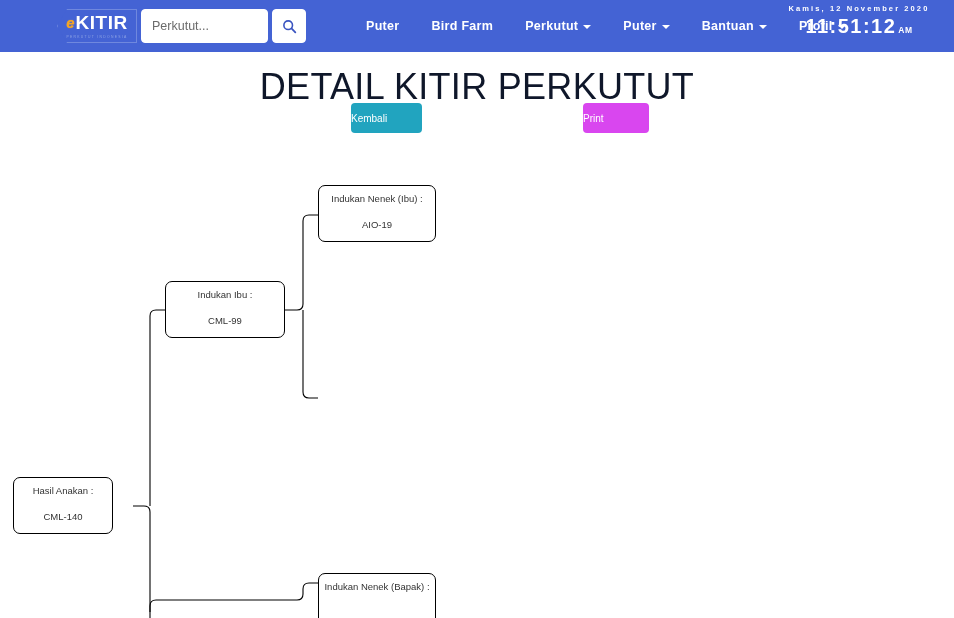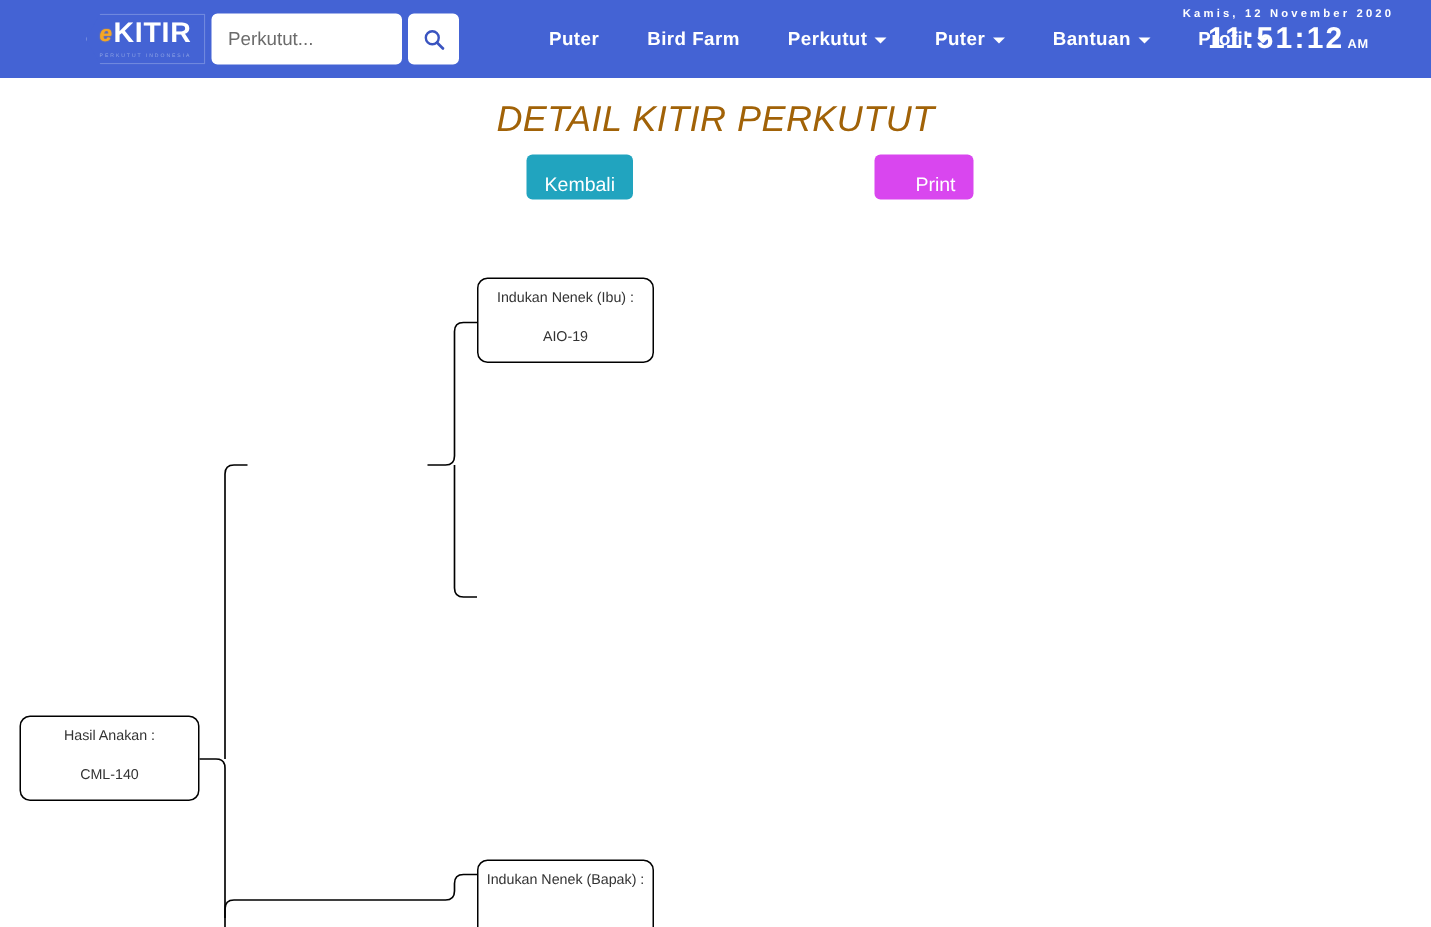--- a/index.html
+++ b/index.html
@@ -151,36 +151,35 @@
     letter-spacing: 0.5px;
     margin-left: 2px;
   }
 
   
   .page-title {
     position: absolute;
     top: 66px; left: 0;
     width: 954px;
     text-align: center;
-    font-size: 24px;
-    color: #a16207;
+    font-size: 36px;
+    color: #0f172a;
     font-weight: normal;
     letter-spacing: 0.3px;
-    font-style: italic;
   }
   .btn {
     position: absolute;
     border: none;
     border-radius: 4px;
     color: #ffffff;
-    font-size: 13px;
+    font-size: 10px;
     font-family: "Liberation Sans", sans-serif;
     cursor: pointer;
-    padding: 12px;
-    text-align: right;
+    padding: 0;
+    text-align: left;
   }
   .btn-kembali {
     left: 351px; top: 103px;
     width: 71px; height: 30px;
     background: #21a4bf;
   }
   .btn-print {
     left: 583px; top: 103px;
     width: 66px; height: 30px;
     background: #d946ef;
@@ -198,21 +197,21 @@
     text-align: center;
     color: #333333;
     font-size: 9.5px;
     line-height: 1.35;
     padding-top: 7px;
     pointer-events: auto;
   }
   .node .nl { display: block; }
   .node .nv { display: block; margin-top: 13px; font-size: 9.5px; }
 
-  #node-anakan { left: 13px;  top: 477px; width: 120px; height: 57px; }
+  #node-anakan { left: 13px;  top: 477px; width: 100px; height: 57px; }
   #node-ibu    { left: 165px; top: 281px; width: 120px; height: 57px; }
   #node-nenek-ibu  { left: 318px; top: 185px; width: 118px; height: 57px; }
   #node-kakek-ibu  { left: 318px; top: 377px; width: 118px; height: 57px; }
   #node-nenek-bapak{ left: 318px; top: 573px; width: 118px; height: 57px; }
 </style>
 </head>
 <body>
 
 <div class="navbar">
 
@@ -289,20 +288,24 @@
 
       <path d="M150 612 V606 Q150 600 156 600 H297 Q303 600 303 594 V589 Q303 583 309 583 H318"></path>
     </g>
   </svg>
 
   <div class="node" id="node-anakan">
     <span class="nl">Hasil Anakan :</span>
     <span class="nv">CML-140</span>
   </div>
 
+  <div class="node" id="node-ibu">
+    <span class="nl">Indukan Ibu :</span>
+    <span class="nv">CML-99</span>
+  </div>
 
   <div class="node" id="node-nenek-ibu">
     <span class="nl">Indukan Nenek (Ibu) :</span>
     <span class="nv">AIO-19</span>
   </div>
 
 
   <div class="node" id="node-nenek-bapak">
     <span class="nl">Indukan Nenek (Bapak) :</span>
     <span class="nv"></span>

